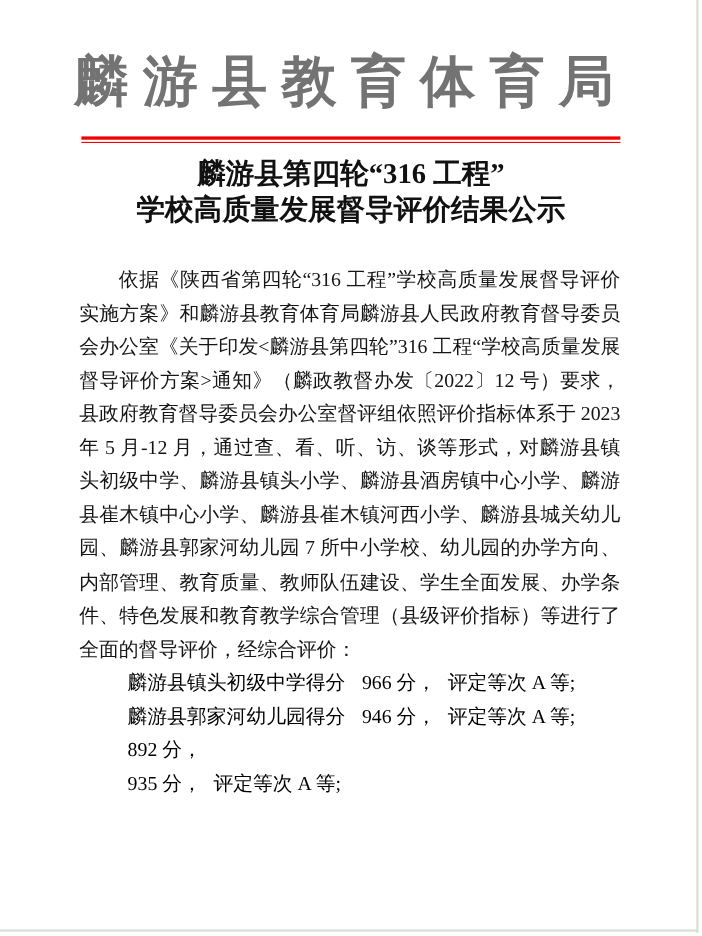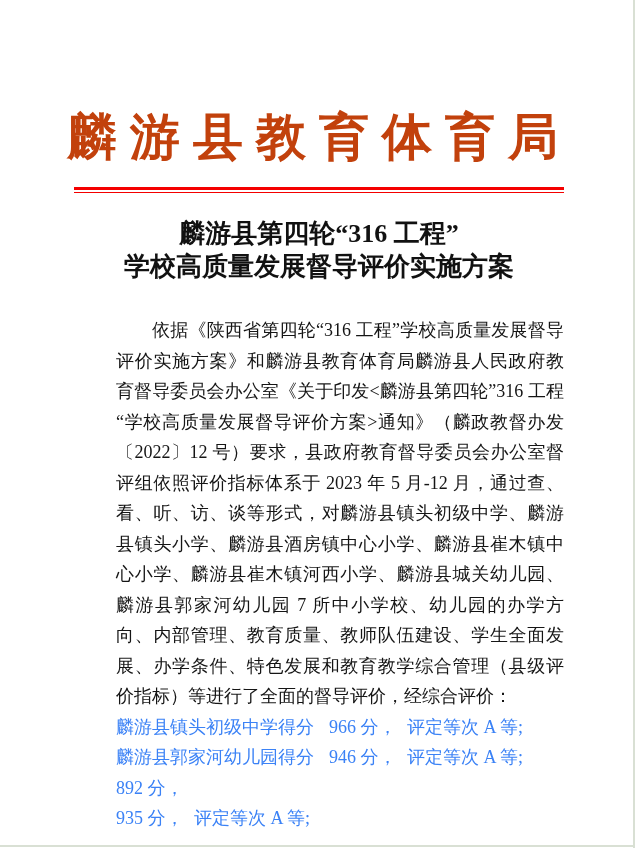--- a/index.html
+++ b/index.html
@@ -28,61 +28,61 @@
   .edge-bottom {
     position: absolute;
     top: 845px;
     left: 0;
     width: 635px;
     height: 2px;
     background: #d9e0d4;
   }
   
   .letterhead {
-    margin-top: 108px;
+    margin-top: 45px;
     height: 58px;
     line-height: 58px;
     text-align: center;
-    color: #c2410c;
+    color: #737373;
     font-size: 50px;
     font-weight: bold;
     letter-spacing: 13px;
     white-space: nowrap;
   }
   .red-rule {
     margin: 21px 74px 0 74px;
     height: 2px;
     border-top: 3px solid #f40000;
     border-bottom: 1px solid #f40000;
   }
   
   .doc-title {
-    margin-top: 24px;
+    margin-top: 11px;
     text-align: center;
     font-size: 26px;
     line-height: 33px;
     font-weight: bold;
     color: #111111;
   }
   
   .body-par {
-    margin: 32px 74px 0 116px;
+    margin: 32px 74px 0 72px;
     font-size: 18px;
     line-height: 30.5px;
     text-align: justify;
     text-indent: 2em;
     color: #151515;
   }
   
   .results {
     margin: 0 74px 0 74px;
     padding-left: 42px;
     font-size: 18px;
     line-height: 30.6px;
-    color: #3b82f6;
+    color: #000000;
   }
   .result-row {
     display: flex;
     align-items: baseline;
     white-space: nowrap;
   }
   .result-school {
     flex: 0 0 213px;
     width: 213px;
     overflow: hidden;
@@ -100,21 +100,21 @@
 <body>
 
 <div class="page">
 
   <div class="letterhead">麟游县教育体育局</div>
 
   <div class="red-rule"></div>
 
   <div class="doc-title">
     <div>麟游县第四轮“316 工程”</div>
-    <div>学校高质量发展督导评价实施方案</div>
+    <div>学校高质量发展督导评价结果公示</div>
   </div>
 
   <p class="body-par">依据《陕西省第四轮“316 工程”学校高质量发展督导评价实施方案》和麟游县教育体育局麟游县人民政府教育督导委员会办公室《关于印发&lt;麟游县第四轮”316 工程“学校高质量发展督导评价方案&gt;通知》（麟政教督办发〔2022〕12 号）要求，县政府教育督导委员会办公室督评组依照评价指标体系于 2023 年 5 月-12 月，通过查、看、听、访、谈等形式，对麟游县镇头初级中学、麟游县镇头小学、麟游县酒房镇中心小学、麟游县崔木镇中心小学、麟游县崔木镇河西小学、麟游县城关幼儿园、麟游县郭家河幼儿园 7 所中小学校、幼儿园的办学方向、内部管理、教育质量、教师队伍建设、学生全面发展、办学条件、特色发展和教育教学综合管理（县级评价指标）等进行了全面的督导评价，经综合评价：</p>
 
   <div class="results">
     <div class="result-row">
       <span class="result-school">麟游县镇头初级中学得分</span>
       <span class="result-score">966 分，</span>
       <span class="result-grade">评定等次 A 等;</span>
     </div>

